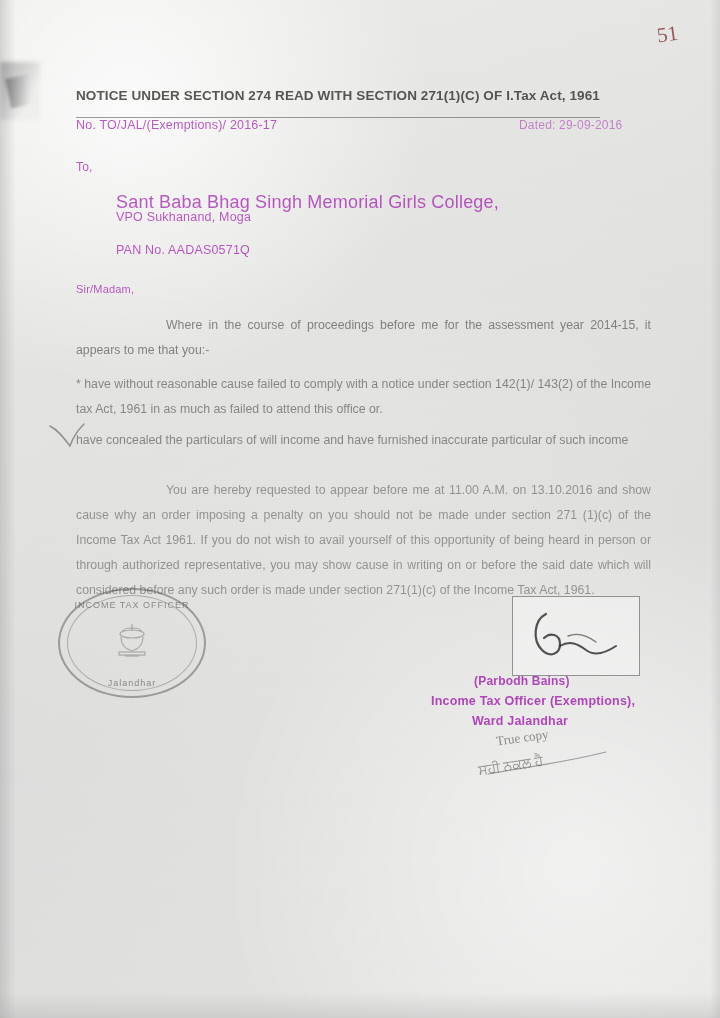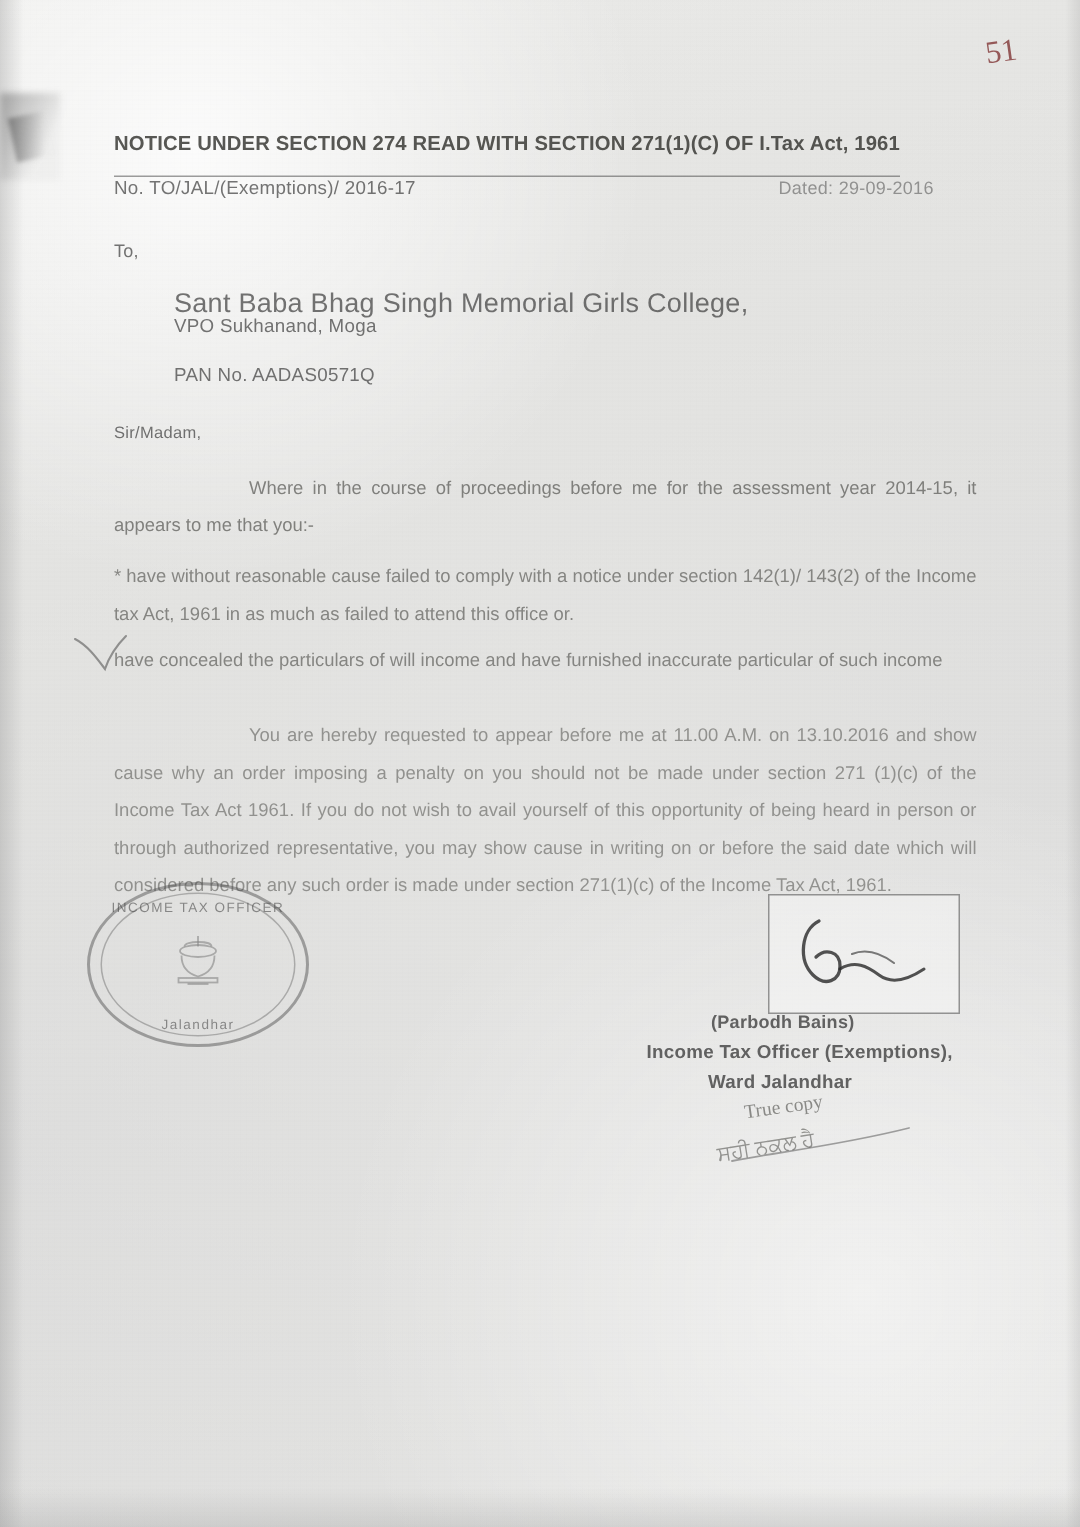--- a/index.html
+++ b/index.html
@@ -70,21 +70,21 @@
   
   .doc {
     position: absolute;
     inset: 0;
     color: #3a3a3a;
   }
   .t {
     position: absolute;
     font-family: "Liberation Sans", sans-serif;
     white-space: pre;
-    color: #404040;
+    color: #a21caf;
     opacity: 0.72;
     letter-spacing: 0.2px;
   }
   .faded { opacity: 0.45; }
 
   #page-number {
     position: absolute;
     right: 42px; top: 22px;
     font-family: "Liberation Serif", serif;
     font-size: 21px;

